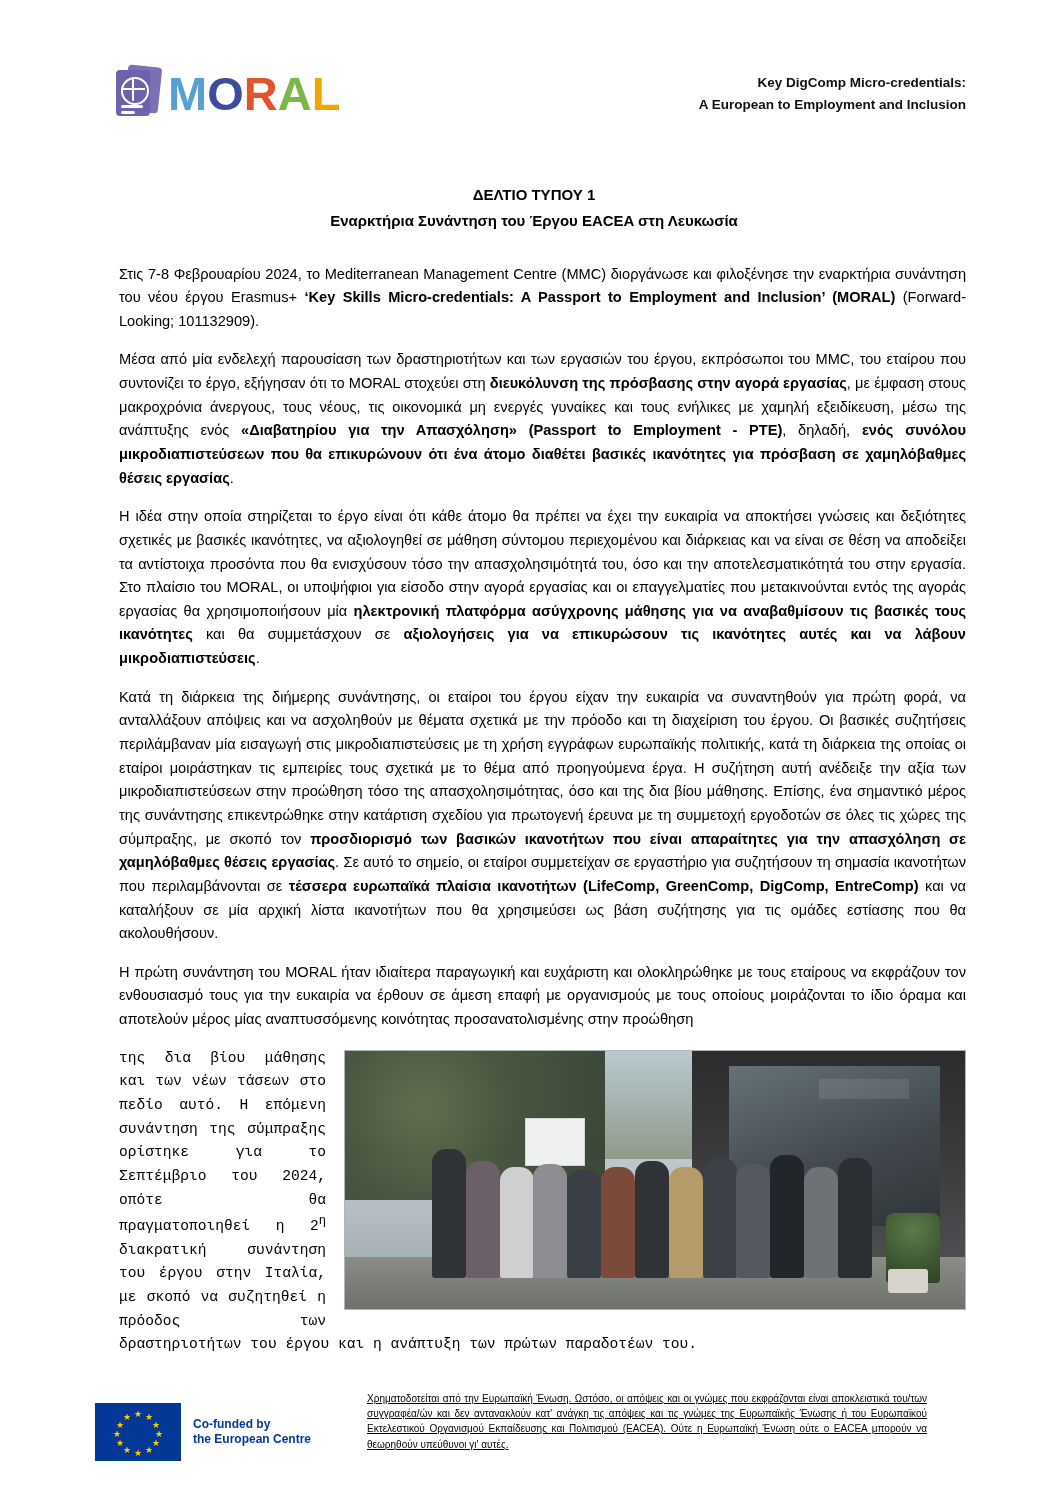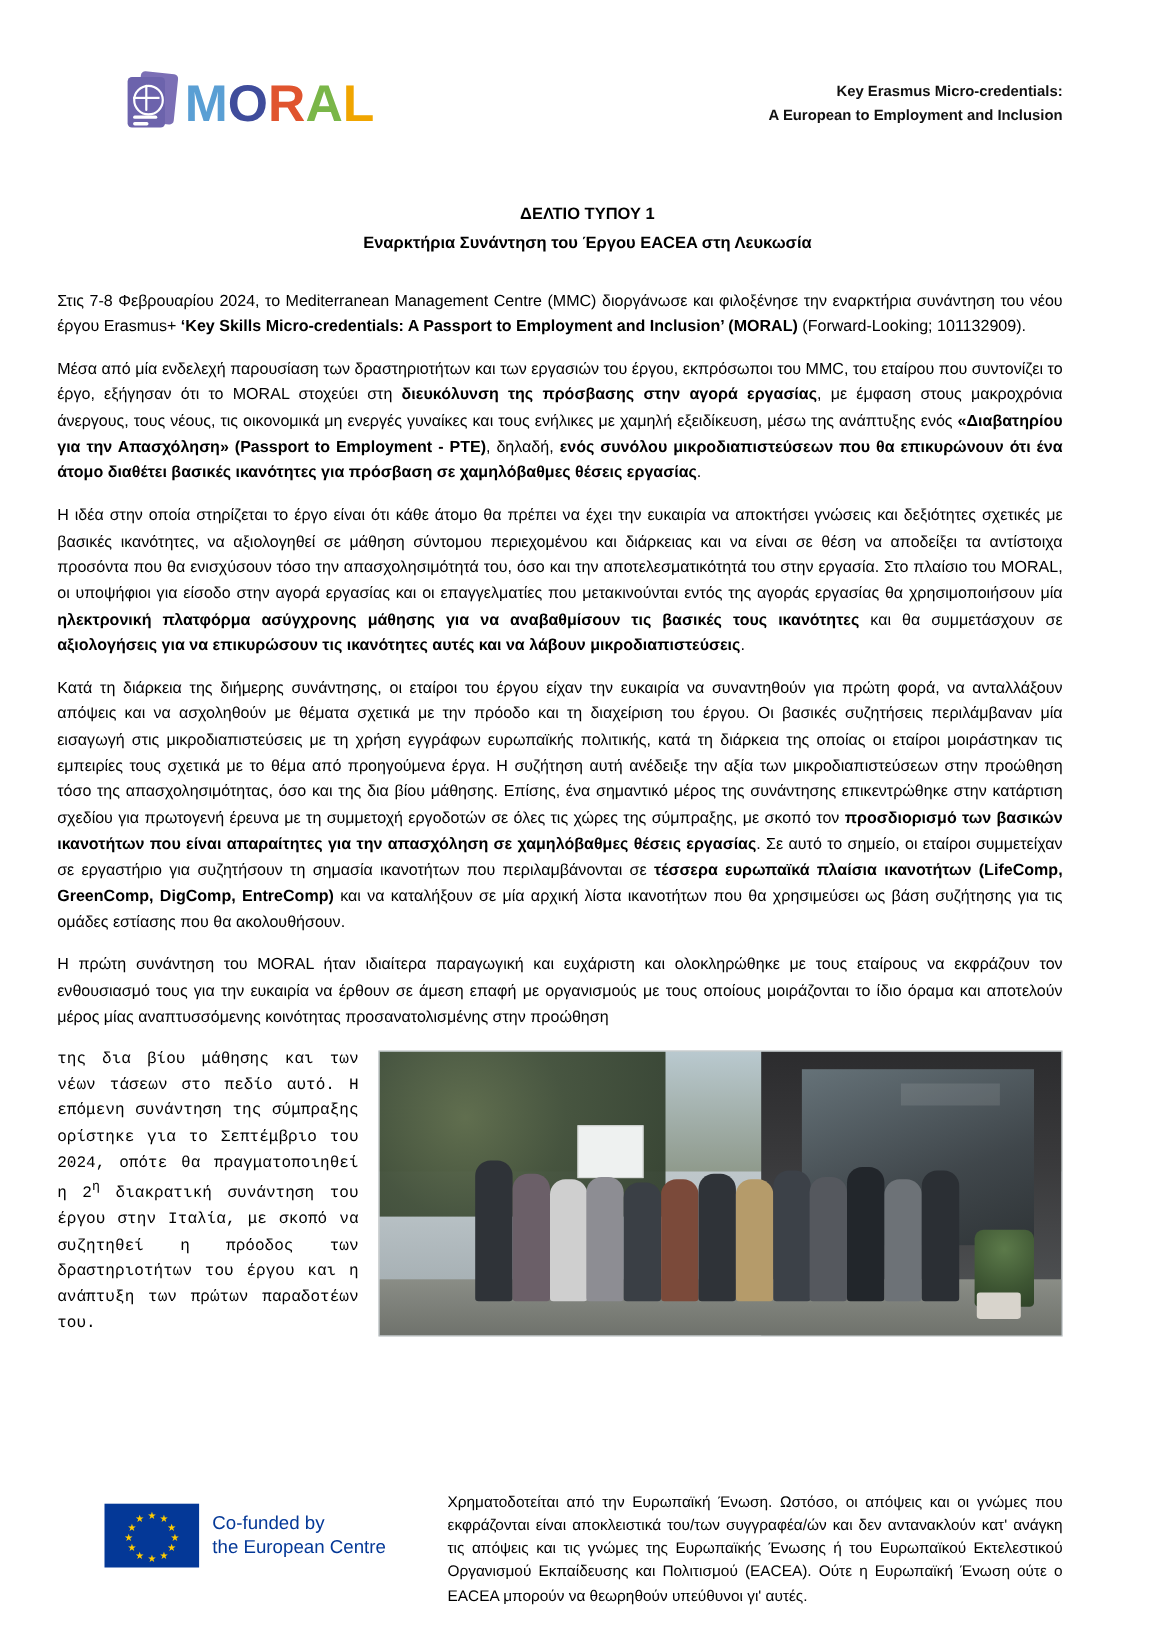--- a/index.html
+++ b/index.html
@@ -114,21 +114,21 @@
     text-align: center;
     font-weight: bold;
     font-size: 15px;
     line-height: 1.75;
     margin-top: 60px;
     padding-left: 10px;
   }
 
   
   .content {
-    padding: 0 92px 0 52px;
+    padding: 0 92px 0 119px;
     margin-top: 28px;
     font-size: 14.6px;
     line-height: 1.62;
     text-align: justify;
   }
   .content p {
     margin: 0 0 15px 0;
   }
   .content p.tight { }
   b { font-weight: bold; }
@@ -228,52 +228,53 @@
     background: #043897;
     position: relative;
   }
   .eu-star {
     position: absolute;
     color: #ffcc00;
     font-size: 9px;
     line-height: 9px;
   }
   .eu-text {
-    font-size: 17px;
-    font-weight: normal;
+    font-size: 12px;
+    font-weight: bold;
     color: #043897;
     line-height: 1.28;
     white-space: nowrap;
   }
   .disclaimer {
     margin-left: 56px;
-    font-size: 14px;
+    font-size: 10px;
     line-height: 1.52;
     text-align: justify;
     max-width: 560px;
+    text-decoration: underline;
   }
 </style>
 </head>
 <body>
 
 <div class="page">
 
   <div class="header">
     <div class="logo">
       <div class="logo-mark">
         <div class="card-back"></div>
         <div class="card-front"></div>
         <div class="globe"></div>
         <div class="bar b1"></div>
         <div class="bar b2"></div>
       </div>
       <div class="logo-word"><span class="l1">M</span><span class="l2">O</span><span class="l3">R</span><span class="l4">A</span><span class="l5">L</span></div>
     </div>
     <div class="header-title">
-      <div>Key Erasmus Micro-credentials:</div>
+      <div>Key DigComp Micro-credentials:</div>
       <div>A European to Employment and Inclusion</div>
     </div>
   </div>
 
   <div class="doc-title">
     <div>ΔΕΛΤΙΟ ΤΥΠΟΥ 1</div>
     <div>Εναρκτήρια Συνάντηση του Έργου EACEA στη Λευκωσία</div>
   </div>
 
   <div class="content">

